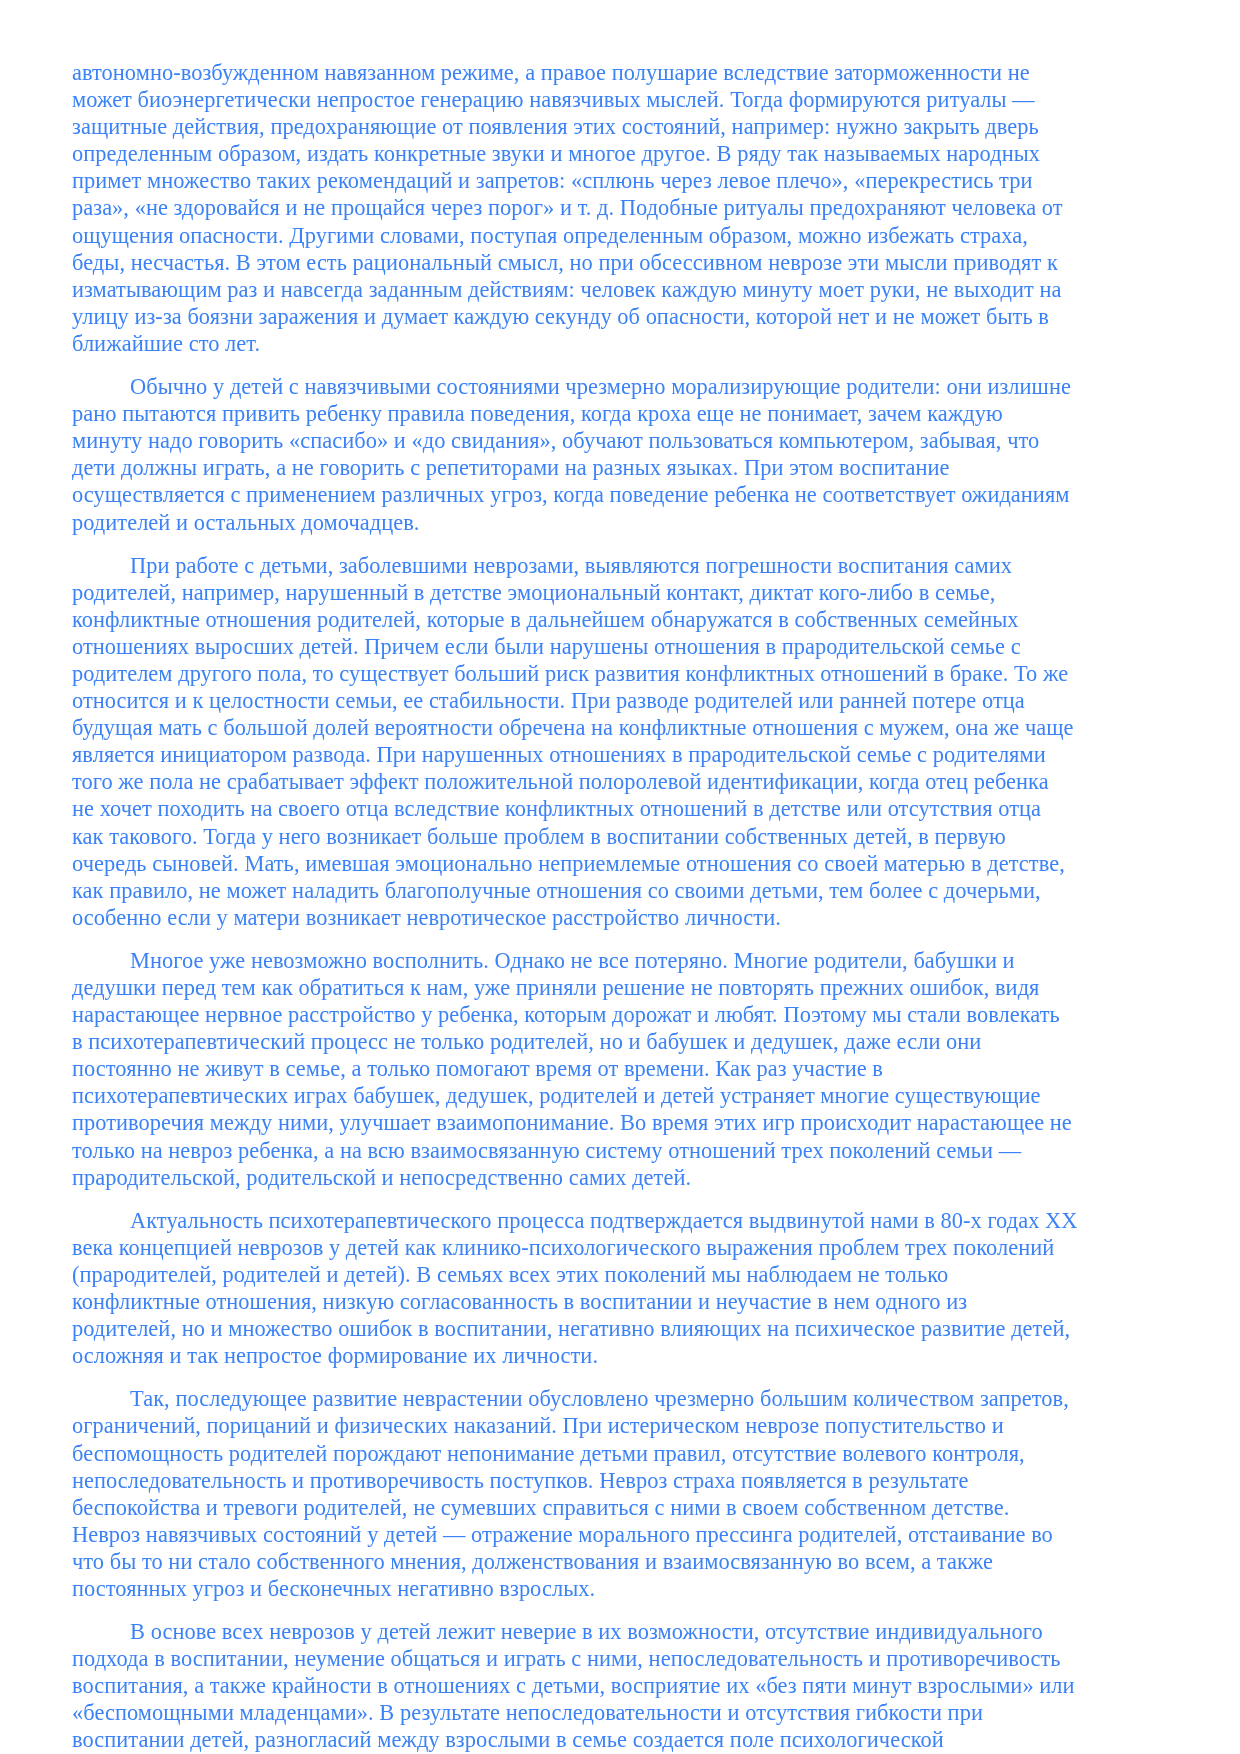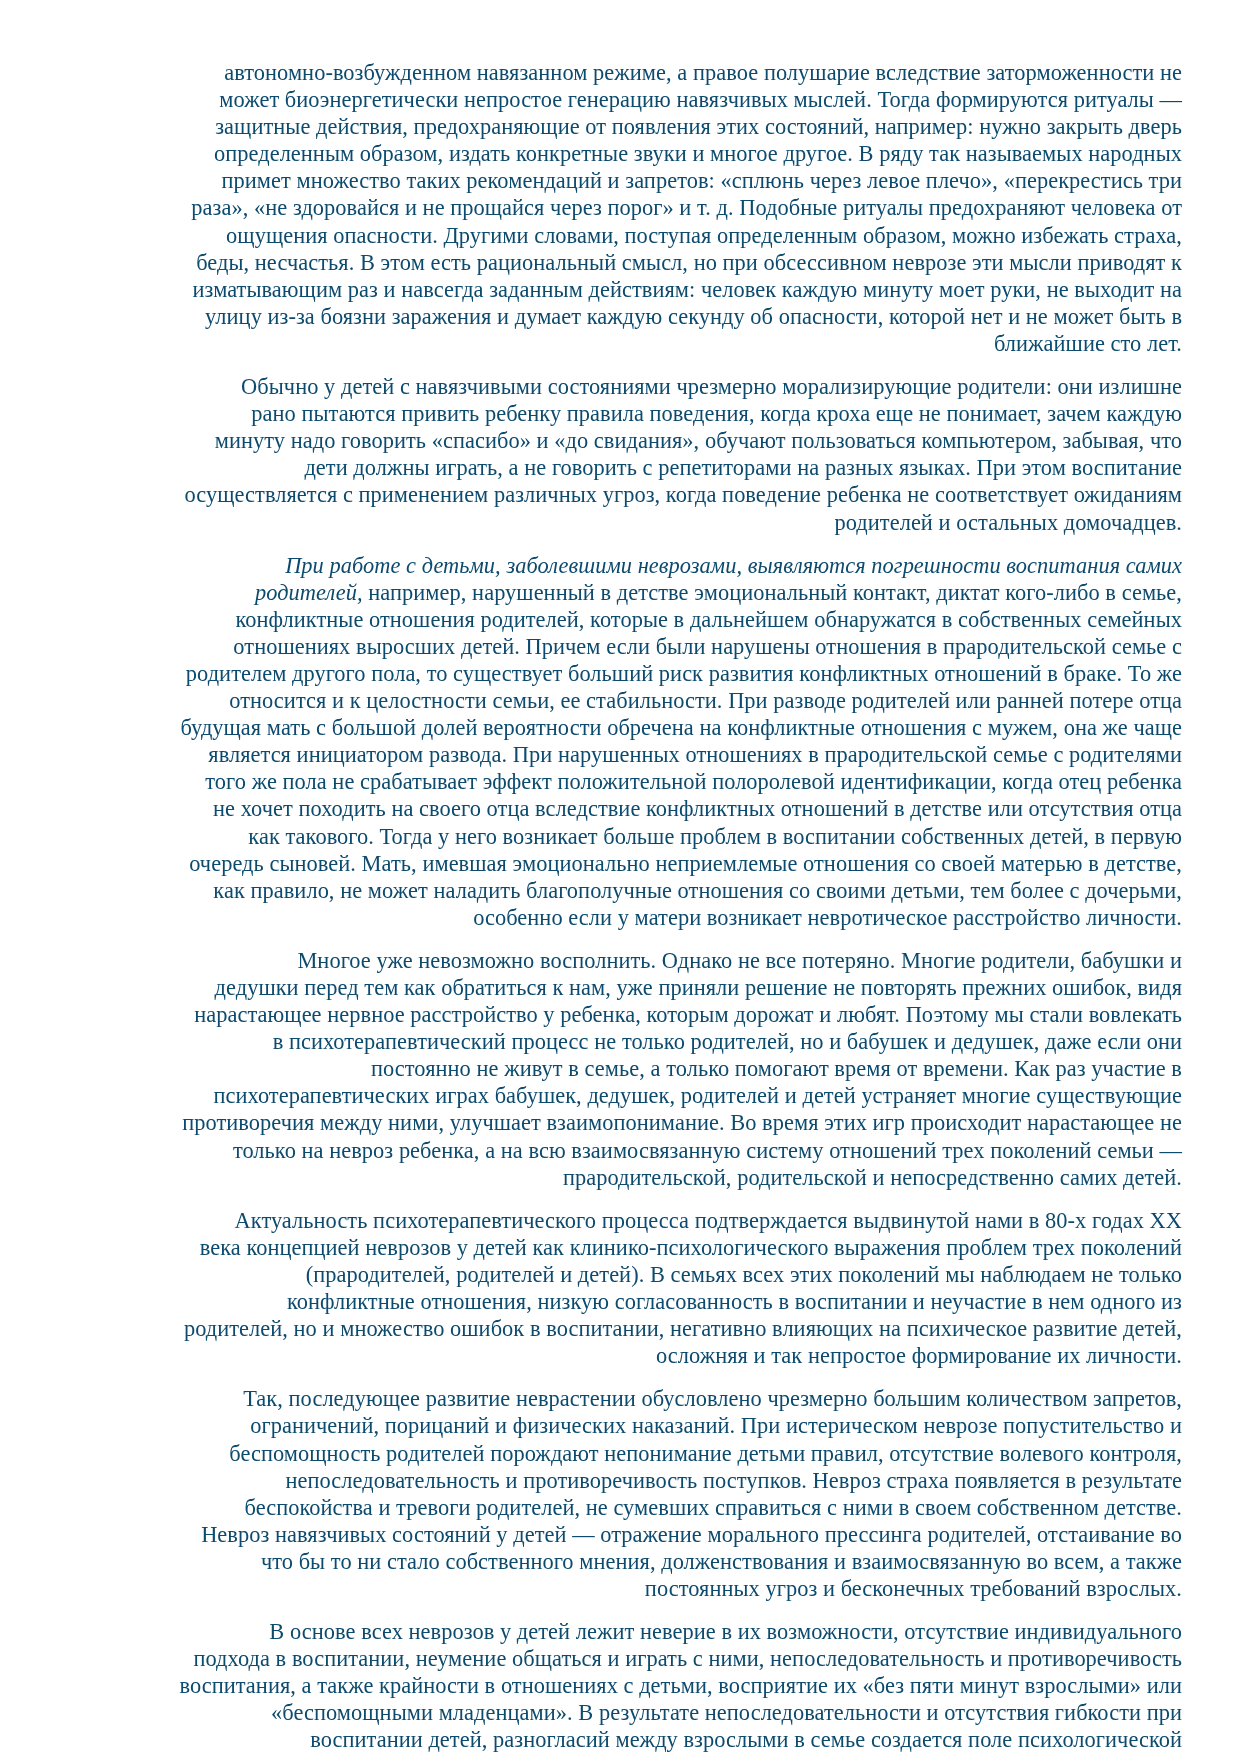--- a/index.html
+++ b/index.html
@@ -1,26 +1,25 @@
 <!DOCTYPE html>
 <html><head>
 <meta charset="utf-8">
 <style>
   html, body { margin: 0; padding: 0; background: #ffffff; }
   body { width: 1240px; height: 1754px; position: relative; overflow: hidden; }
   .page {
     position: absolute; left: 72px; top: 59px; width: 1110px;
     font-family: "Liberation Serif", "DejaVu Serif", serif;
-    font-size: 22.4px; line-height: 27.1px; color: #0c4a6e;
+    font-size: 22.4px; line-height: 27.1px; color: #3b82f6;
     letter-spacing: 0.05px;
-    text-align: right;
   }
   .line { display: block; white-space: nowrap; height: 27.1px; }
   .indent { padding-left: 58px; margin-top: 16px; }
-  .it { font-style: italic; }
+  .it { }
 </style>
 </head>
 <body>
 
 <div class="page">
 
   <div>
     <span class="line">автономно-возбужденном навязанном режиме, а правое полушарие вследствие заторможенности не</span>
     <span class="line">может биоэнергетически непростое генерацию навязчивых мыслей. Тогда формируются ритуалы —</span>
     <span class="line">защитные действия, предохраняющие от появления этих состояний, например: нужно закрыть дверь</span>
@@ -82,21 +81,21 @@
   </div>
 
   <div>
     <span class="line indent">Так, последующее развитие неврастении обусловлено чрезмерно большим количеством запретов,</span>
     <span class="line">ограничений, порицаний и физических наказаний. При истерическом неврозе попустительство и</span>
     <span class="line">беспомощность родителей порождают непонимание детьми правил, отсутствие волевого контроля,</span>
     <span class="line">непоследовательность и противоречивость поступков. Невроз страха появляется в результате</span>
     <span class="line">беспокойства и тревоги родителей, не сумевших справиться с ними в своем собственном детстве.</span>
     <span class="line">Невроз навязчивых состояний у детей — отражение морального прессинга родителей, отстаивание во</span>
     <span class="line">что бы то ни стало собственного мнения, долженствования и взаимосвязанную во всем, а также</span>
-    <span class="line">постоянных угроз и бесконечных требований взрослых.</span>
+    <span class="line">постоянных угроз и бесконечных негативно взрослых.</span>
   </div>
 
   <div>
     <span class="line indent">В основе всех неврозов у детей лежит неверие в их возможности, отсутствие индивидуального</span>
     <span class="line">подхода в воспитании, неумение общаться и играть с ними, непоследовательность и противоречивость</span>
     <span class="line">воспитания, а также крайности в отношениях с детьми, восприятие их «без пяти минут взрослыми» или</span>
     <span class="line">«беспомощными младенцами». В результате непоследовательности и отсутствия гибкости при</span>
     <span class="line">воспитании детей, разногласий между взрослыми в семье создается поле психологической</span>
   </div>
 

